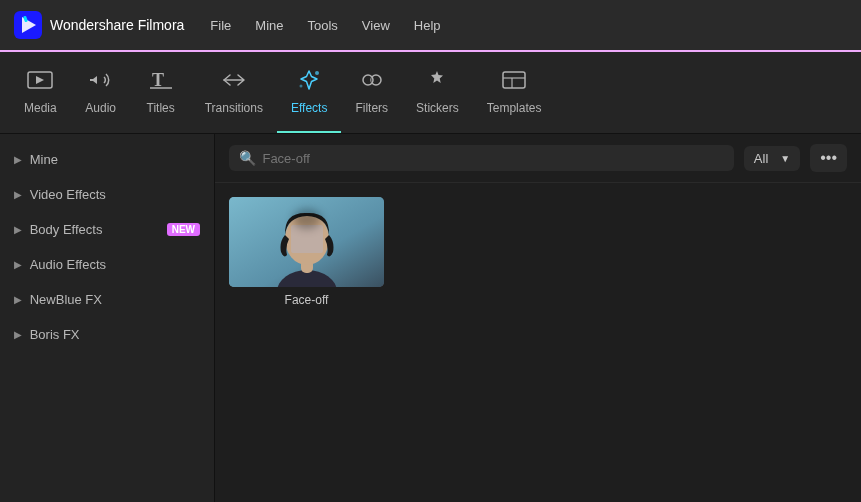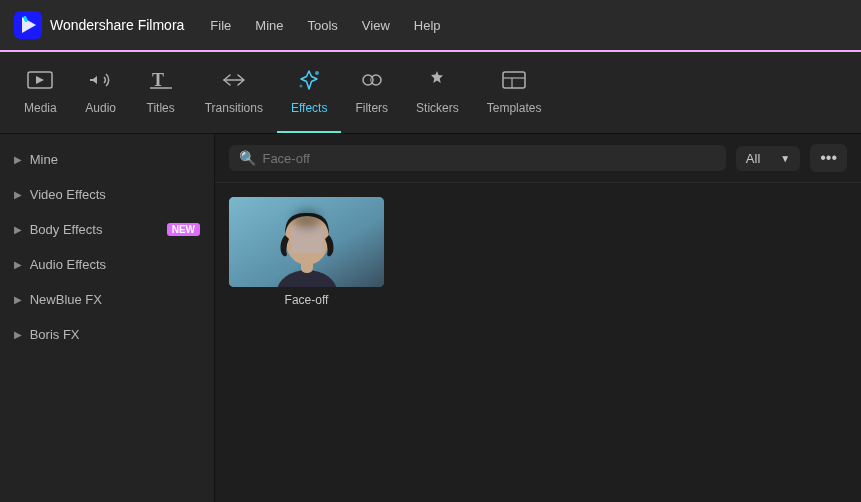--- a/index.html
+++ b/index.html
@@ -148,21 +148,21 @@
       background: transparent;
       border: none;
       outline: none;
       color: #d0d0d0;
       font-size: 13px;
       flex: 1;
     }
     .filter-dropdown {
       display: flex;
       align-items: center;
-      gap: 16px;
+      gap: 8px;
       background: #2a2a2a;
       border-radius: 6px;
       padding: 5px 10px;
       cursor: pointer;
       color: #c8c8c8;
       font-size: 13px;
     }
     .more-btn {
       background: #2a2a2a;
       border-radius: 6px;

